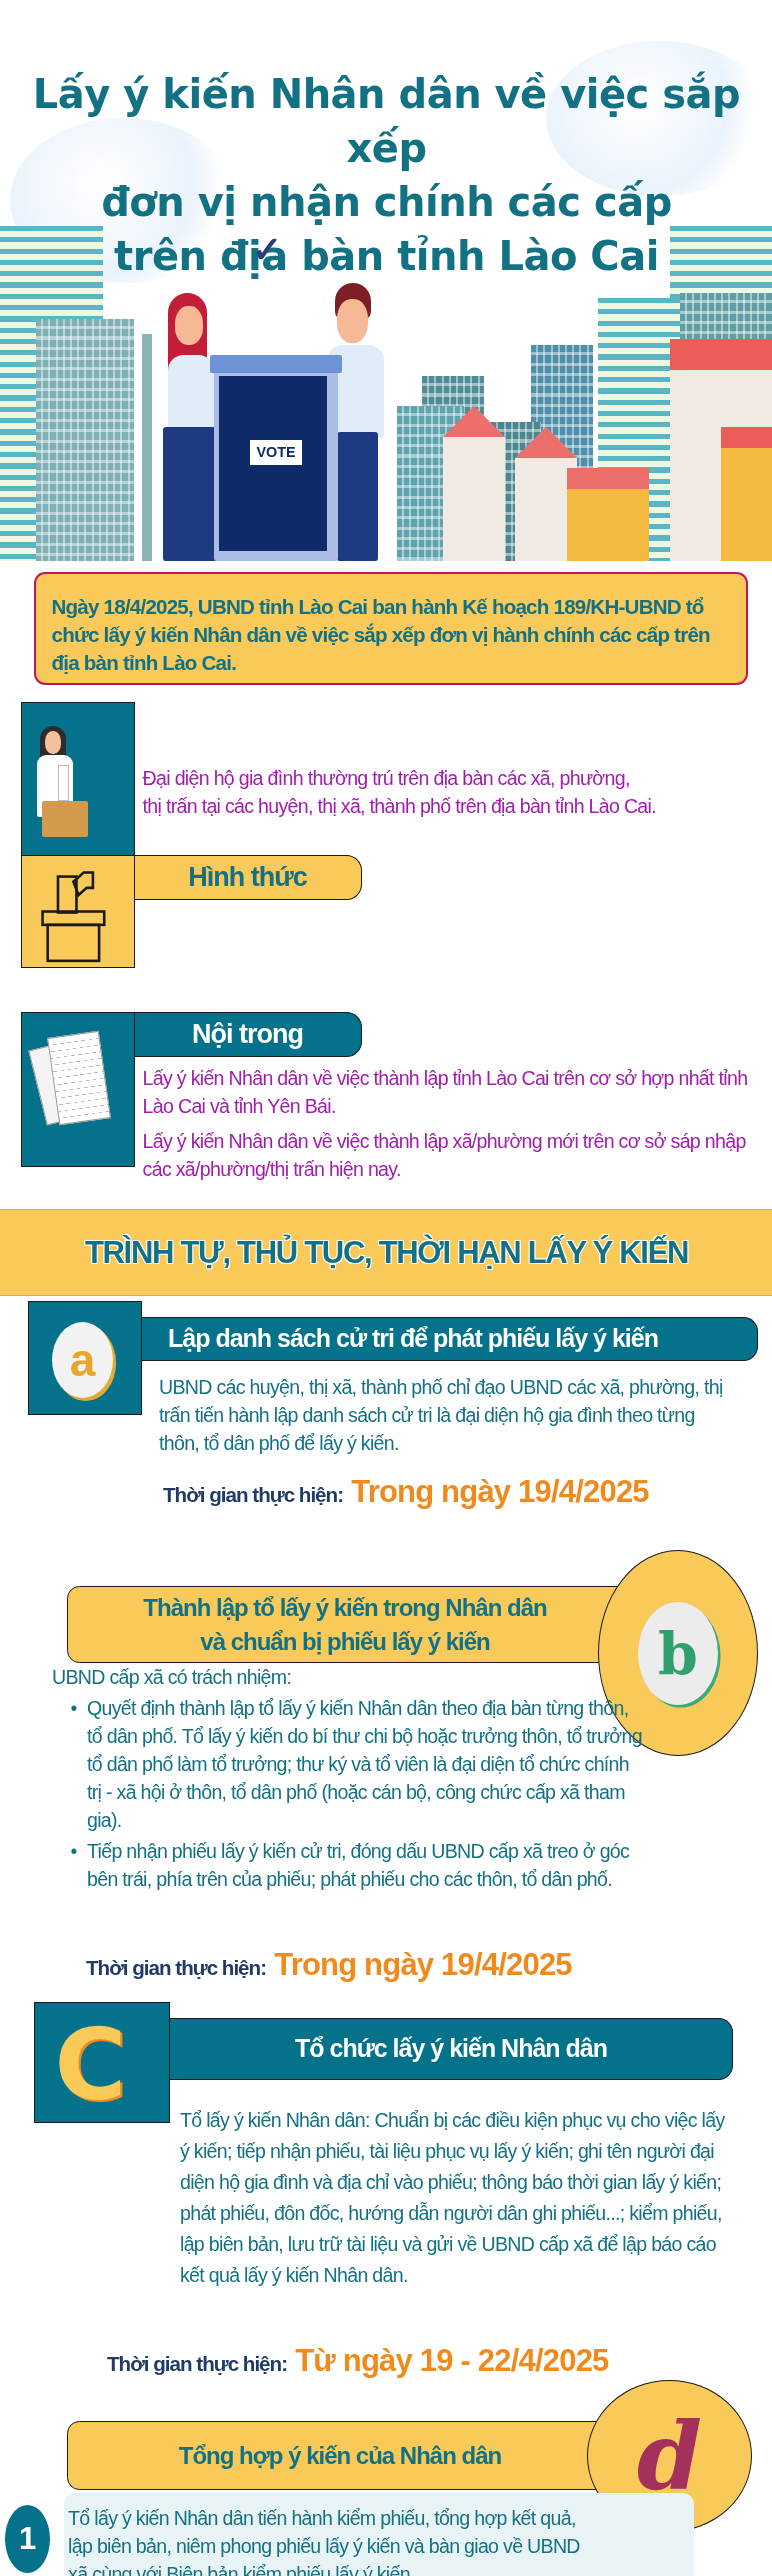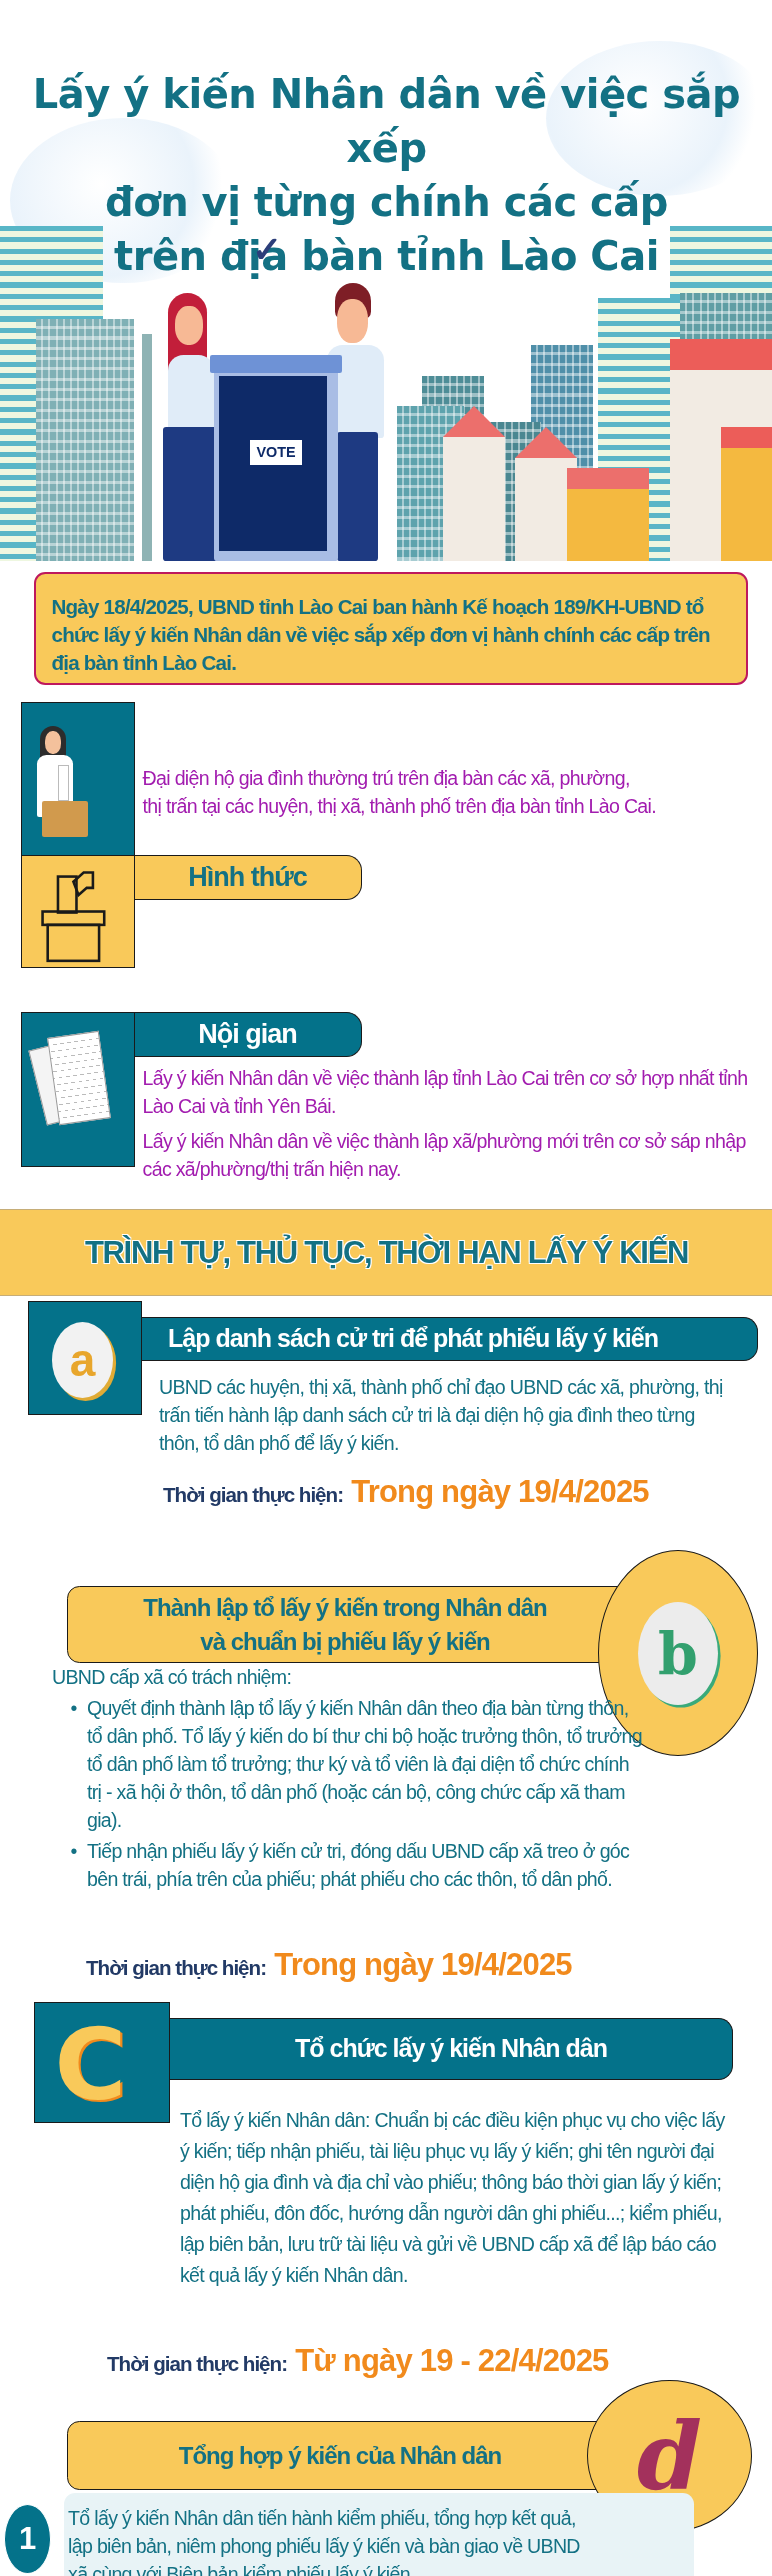--- a/index.html
+++ b/index.html
@@ -46,21 +46,21 @@
   .num-badge { width: 47px; height: 70px; border-radius: 50%; background: #04728a; color: #fff; font-weight: bold; font-size: 31px; display: flex; align-items: center; justify-content: center; border: 1.5px solid #fff; }
 </style>
 </head>
 <body>
 
 <div class="abs cloud" style="left:546px; top:41px; width:227px; height:155px;"></div>
 <div class="abs cloud" style="left:10.3px; top:118px; width:227px; height:165px;"></div>
 
 <div class="abs title">
   <div>Lấy ý kiến Nhân dân về việc sắp xếp</div>
-  <div>đơn vị từng chính các cấp</div>
+  <div>đơn vị nhận chính các cấp</div>
   <div>trên địa bàn tỉnh Lào Cai</div>
 </div>
 
 <div class="abs hero">
 
   <div class="bld stripes" style="left:0; width:103px; height:335px; background-color:#9dc7cb;"></div>
   <div class="bld grid-win" style="left:36px; width:98px; height:242px; background-color:#7fb0b5;"></div>
   <div class="bld" style="left:142px; width:10.3px; height:227px; background:#8eb3b4;"></div>
 
   <div class="bld stripes" style="left:670px; width:103px; height:335px; background-color:#9dc7cb;"></div>
@@ -141,21 +141,21 @@
     <span>Hình thức</span>
   </div>
 </div>
 
 <div class="abs" style="left:20.6px; top:1012px; width:742px; height:165px;">
   <div class="abs info-icon teal" style="left:0; top:0; height:155px;">
     <div style="position:absolute; left:15.5px; top:31px; width:46px; height:77px; background:#f4f4f4; transform:rotate(-14deg); border:0.5px solid #999;"></div>
     <div style="position:absolute; left:31px; top:20.6px; width:52px; height:88px; background:#fff; transform:rotate(-8deg); border:0.5px solid #999; background-image:repeating-linear-gradient(180deg, transparent 0 6.2px, #bbb 6.2px 6.7px);"></div>
   </div>
   <div class="abs info-head teal" style="left:114px; top:0; width:227px; height:45px; color:#fff;">
-    <span>Nội gian</span>
+    <span>Nội trong</span>
   </div>
   <div class="abs info-text" style="left:122px; top:52px; width:618px;">
     <div style="margin-bottom:7px;">Lấy ý kiến Nhân dân về việc thành lập tỉnh Lào Cai trên cơ sở hợp nhất tỉnh Lào Cai và tỉnh Yên Bái.</div>
     <div>Lấy ý kiến Nhân dân về việc thành lập xã/phường mới trên cơ sở sáp nhập các xã/phường/thị trấn hiện nay.</div>
   </div>
 </div>
 
 <div class="abs banner">
   <span>TRÌNH TỰ, THỦ TỤC, THỜI HẠN LẤY Ý KIẾN</span>
 </div>

